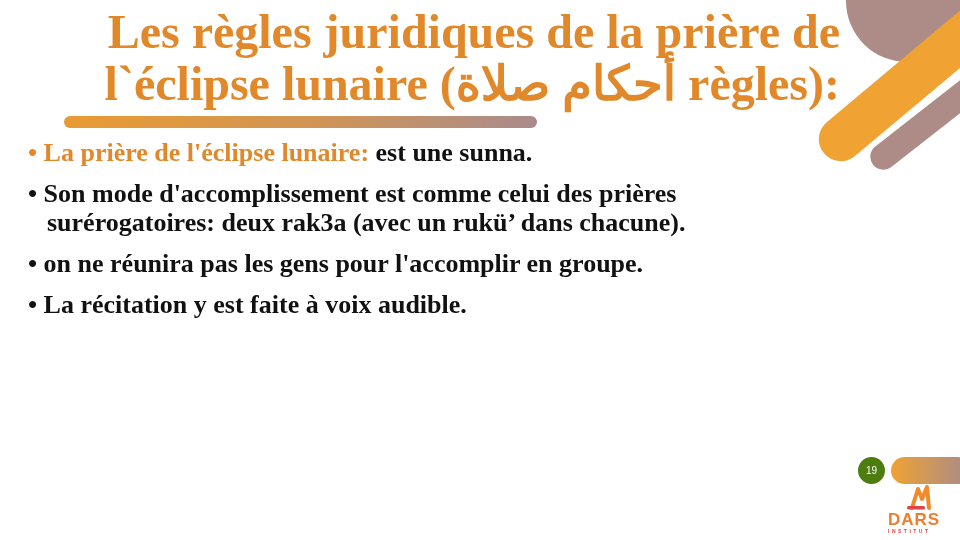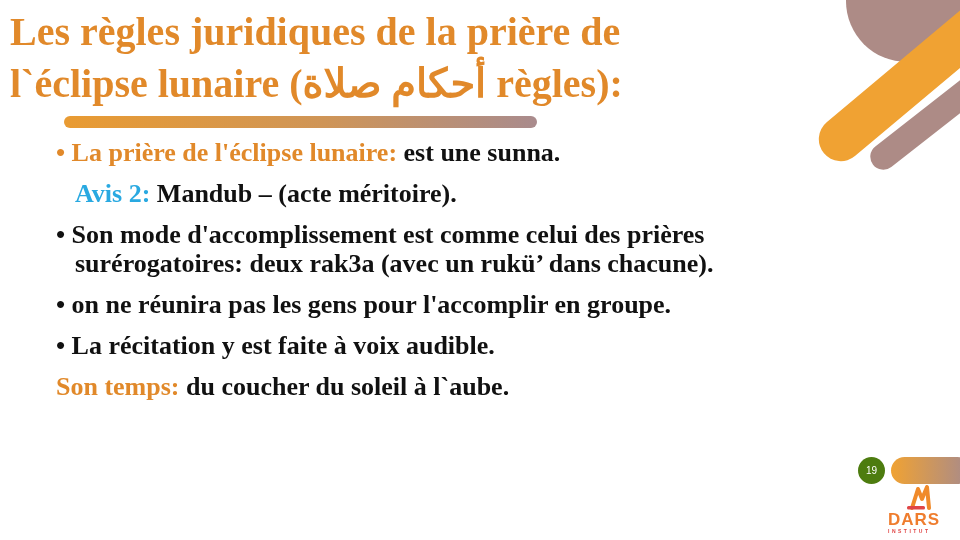--- a/index.html
+++ b/index.html
@@ -23,37 +23,36 @@
   }
   .deco-stripe-mauve{
     position:absolute;left:858px;top:108px;width:142px;height:26px;
     border-radius:13px;background:#ad8b86;
     transform:rotate(-38deg);
   }
 
   
   .title-block{
     position:absolute;left:10px;top:6px;width:830px;
-    text-align:left;
+    text-align:right;
     font-weight:bold;
-    font-size:40px;line-height:52px;
+    font-size:48px;line-height:52px;
     color:#e1892a;
   }
   .title-underline{
     position:absolute;left:64px;top:116px;width:473px;height:12px;
     border-radius:6px;
     background:linear-gradient(90deg,#e99b32 0%,#cf9557 55%,#a98b8d 100%);
   }
 
   
   .body-text{
     position:absolute;left:28px;top:138px;width:790px;
     font-weight:bold;font-size:26px;line-height:29px;
     color:#111111;
-    margin-left:28px;
   }
   .body-text p{
     margin:0 0 12px 0;
     white-space:pre-wrap;
   }
   .body-text p.has-bullet{ text-indent:-19px; padding-left:19px; }
   .body-text p.indented{ padding-left:19px; }
   .c-orange{color:#e1892a;}
   .c-blue{color:#29a9e1;}
   .c-black{color:#111111;}
@@ -97,26 +96,24 @@
   <div class="deco-stripe-mauve"></div>
 
   <div class="title-block">
     <div>Les règles juridiques de la prière de</div>
     <div>l`éclipse lunaire (أحكام صلاة règles):</div>
   </div>
   <div class="title-underline"></div>
 
   <div class="body-text">
       <p class="has-bullet"><span class="c-orange">• </span><span class="c-orange">La prière de l'éclipse lunaire: </span><span class="c-black">est une sunna.</span></p>
-      <p class="indented"><span class="c-blue">Avis 2: </span><span class="c-black">Mandub – (acte méritoire).</span></p>
       <p class="has-bullet"><span class="c-black">• </span><span class="c-black">Son mode d'accomplissement est comme celui des prières
 surérogatoires: deux rak3a (avec un rukü’ dans chacune).</span></p>
       <p class="has-bullet"><span class="c-black">• </span><span class="c-black">on ne réunira pas les gens pour l'accomplir en groupe.</span></p>
       <p class="has-bullet"><span class="c-black">• </span><span class="c-black">La récitation y est faite à voix audible.</span></p>
-      <p><span class="c-orange">Son temps: </span><span class="c-black">du coucher du soleil à l`aube.</span></p>
     </div>
 
   <div class="page-badge">19</div>
   <div class="footer-pill"></div>
 
   <div class="logo">
     <svg class="logo-icon" width="34" height="26" viewBox="0 0 34 26">
       <polyline points="8,23 14,4 18,14 23,2 25,23" fill="none" stroke="#f08a2a" stroke-width="4" stroke-linecap="round" stroke-linejoin="round"></polyline>
       <rect x="3" y="21" width="18" height="3.5" rx="1.5" fill="#e04545"></rect>
     </svg>

